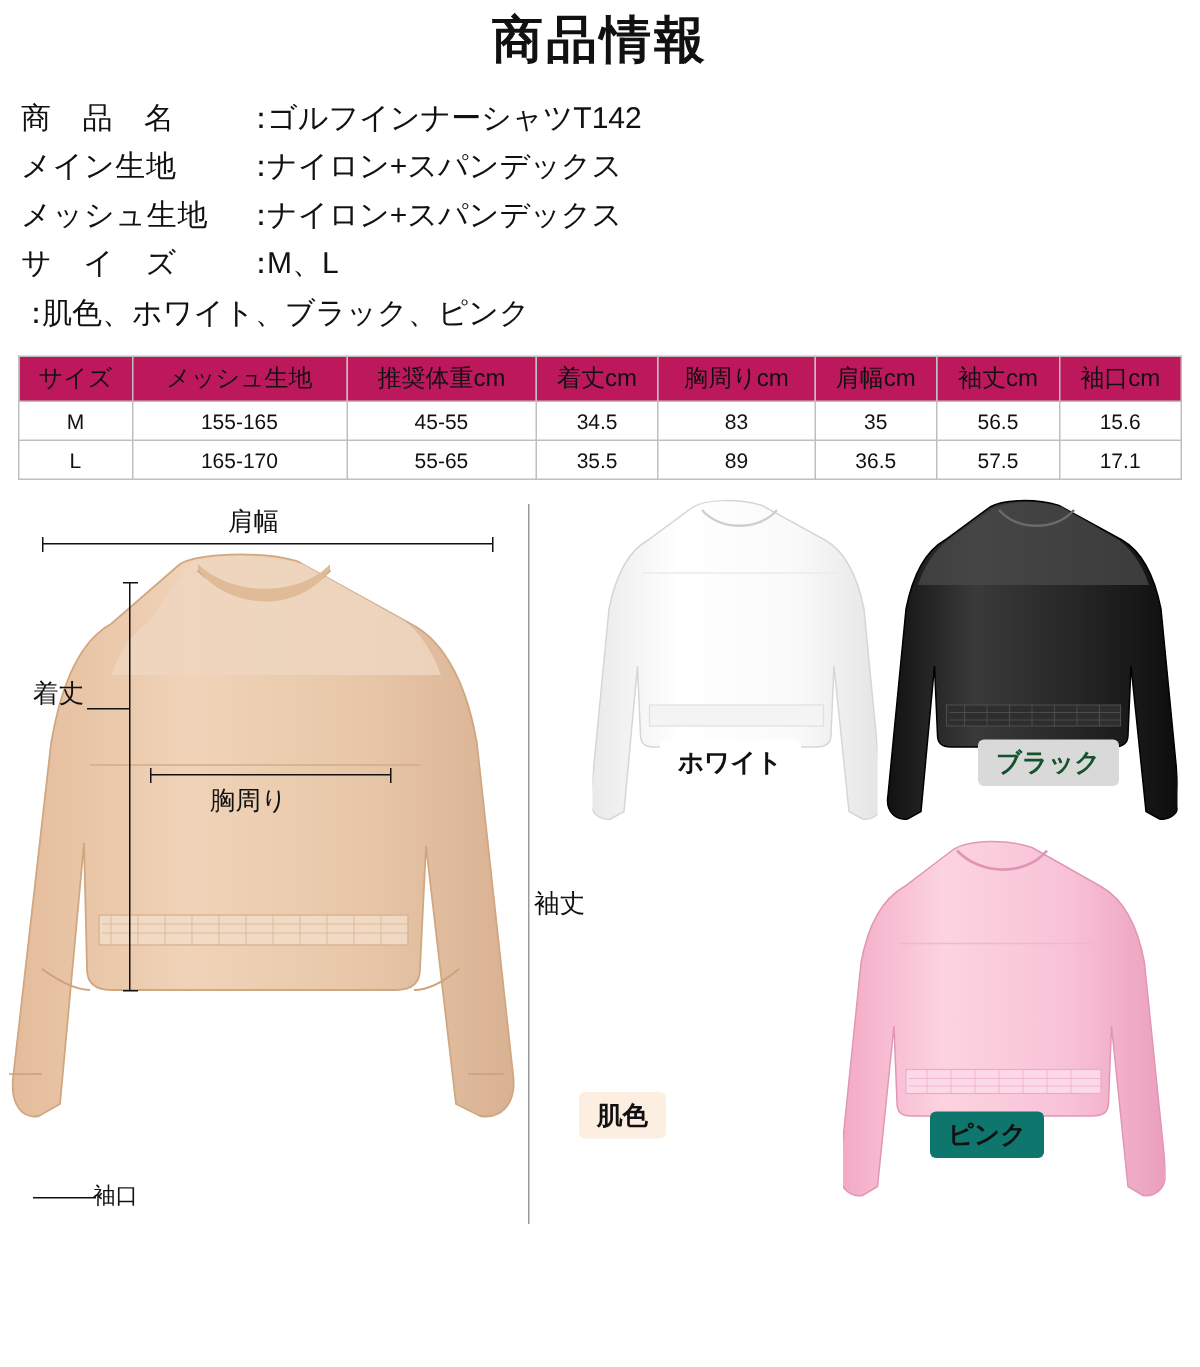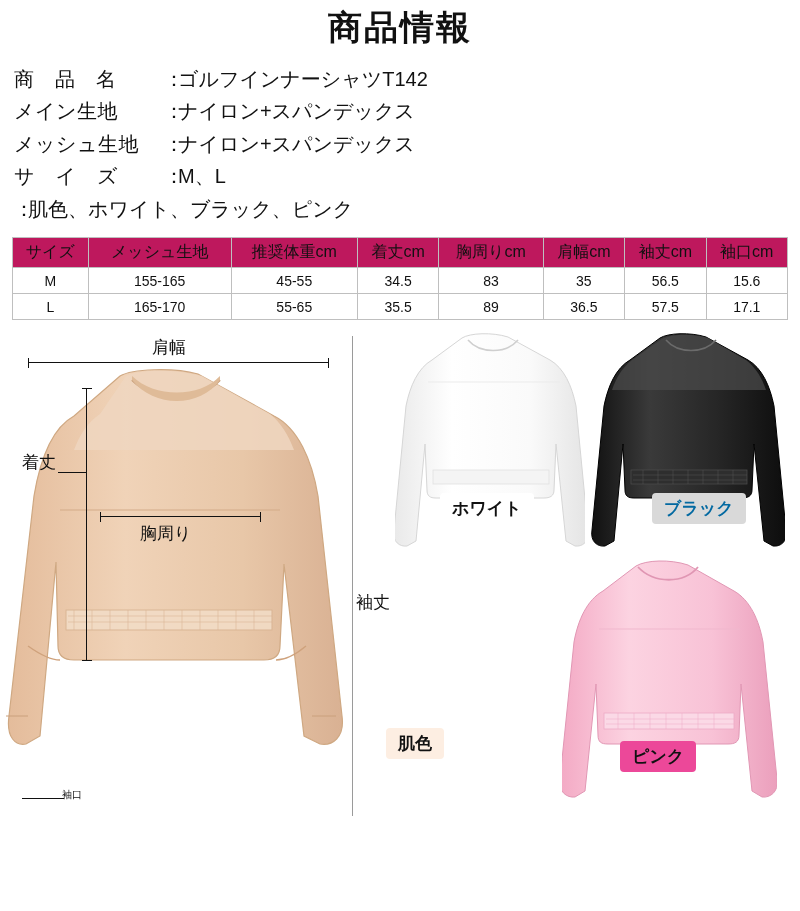--- a/index.html
+++ b/index.html
@@ -87,32 +87,32 @@
   .clabel {
     position: absolute;
     font-size: 17px;
     font-weight: bold;
     color: #111;
     padding: 4px 12px;
     border-radius: 4px;
     white-space: nowrap;
   }
   .clabel.white-l  { background: #ffffff; color: #111; }
-  .clabel.black-l  { background: #d9d9d9; color: #0369a1; }
-  .clabel.pink-l   { background: #ec4899; color: #111; text-align: right; }
+  .clabel.black-l  { background: #d9d9d9; color: #14532d; }
+  .clabel.pink-l   { background: #0f766e; color: #111; text-align: right; }
   .clabel.skin-l   { background: #fdeee2; color: #111; }
 
   
   .ann {
     position: absolute;
     font-size: 17px;
     color: #111;
     white-space: nowrap;
   }
-  .ann.small { font-size: 10px; }
+  .ann.small { font-size: 15px; }
 
   
   .mline { position: absolute; background: #111; }
   .mline.h { height: 1px; }
   .mline.v { width: 1px; }
   .tick { position: absolute; background: #111; width: 1px; height: 9px; }
   .tick.h { width: 9px; height: 1px; }
 </style>
 </head>
 <body>

